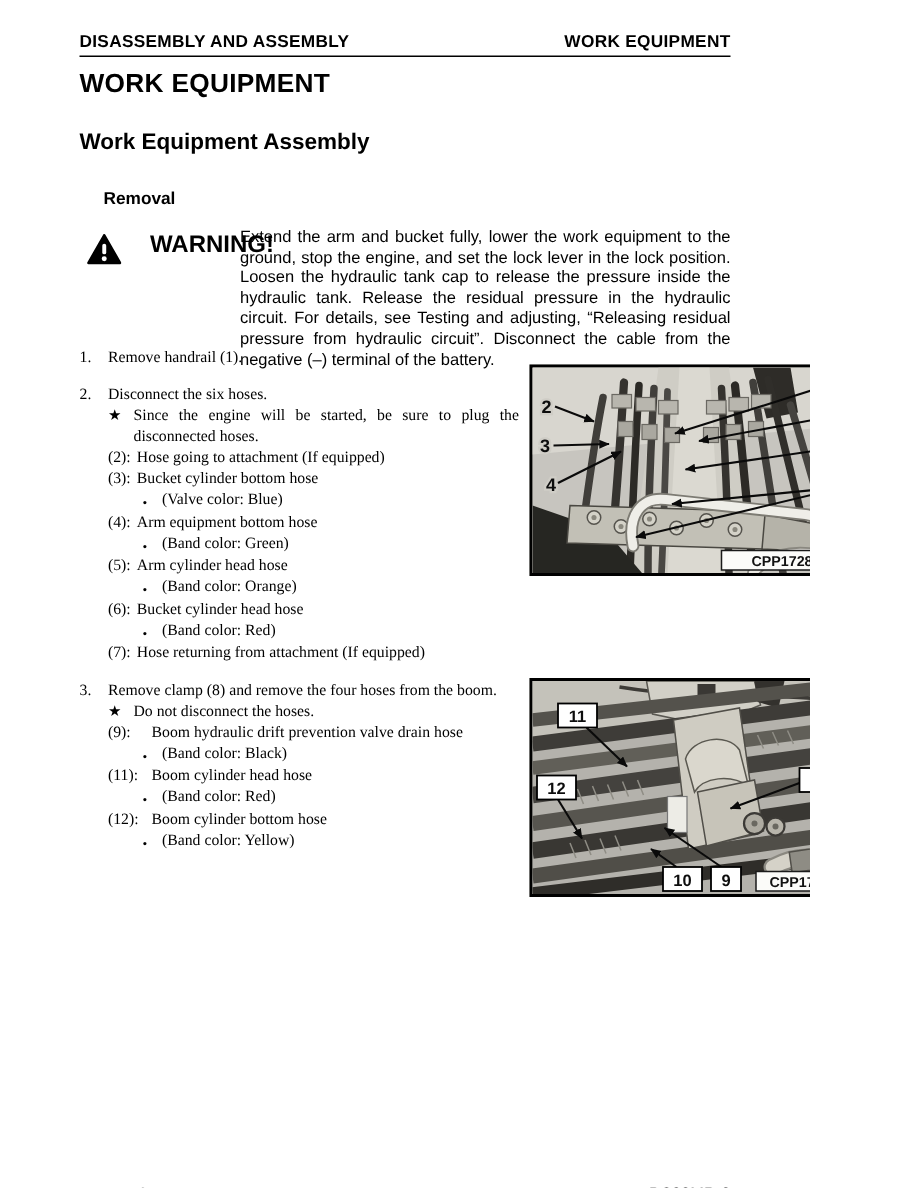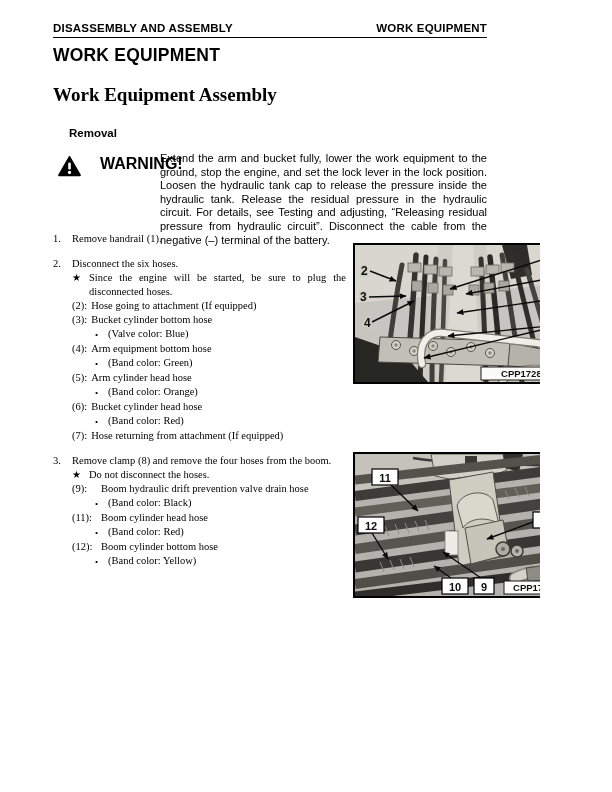--- a/index.html
+++ b/index.html
@@ -5,21 +5,21 @@
   html,body{margin:0;padding:0;background:#fff;}
   .page{position:relative;width:540px;height:792px;background:#ffffff;overflow:hidden;
         font-family:"Liberation Sans",sans-serif;color:#000;}
   
   .header{position:absolute;left:53px;right:53px;top:22px;display:flex;
           justify-content:space-between;align-items:flex-end;
           border-bottom:1.6px solid #000;padding-bottom:3px;
           font-weight:bold;font-size:11.5px;letter-spacing:.2px;}
   
   .title{position:absolute;left:53px;top:45px;margin:0;font-size:17.5px;font-weight:bold;letter-spacing:.2px;}
-  .subtitle{position:absolute;left:53px;top:86px;margin:0;font-size:19px;font-weight:bold;line-height:17px;font-family:Liberation Serif, serif;}
+  .subtitle{position:absolute;left:53px;top:86px;margin:0;font-size:15px;font-weight:bold;line-height:17px;}
   .section{position:absolute;left:53px;top:127px;margin:0;font-size:11.5px;font-weight:bold;padding-left:16px;}
   
   .warning{position:absolute;left:53px;right:53px;top:152px;}
   .warn-icon{position:absolute;left:5px;top:4px;width:23px;height:21px;}
   .warn-label{position:absolute;left:47px;top:3px;font-weight:bold;font-size:16px;}
   .warn-text{margin-left:107px;font-size:11px;line-height:13.6px;text-align:justify;}
   
   .list{position:absolute;left:53px;top:232px;width:293px;
         font-family:"Liberation Serif",serif;font-size:10.5px;line-height:14px;}
   .step{display:flex;margin-bottom:11px;}

